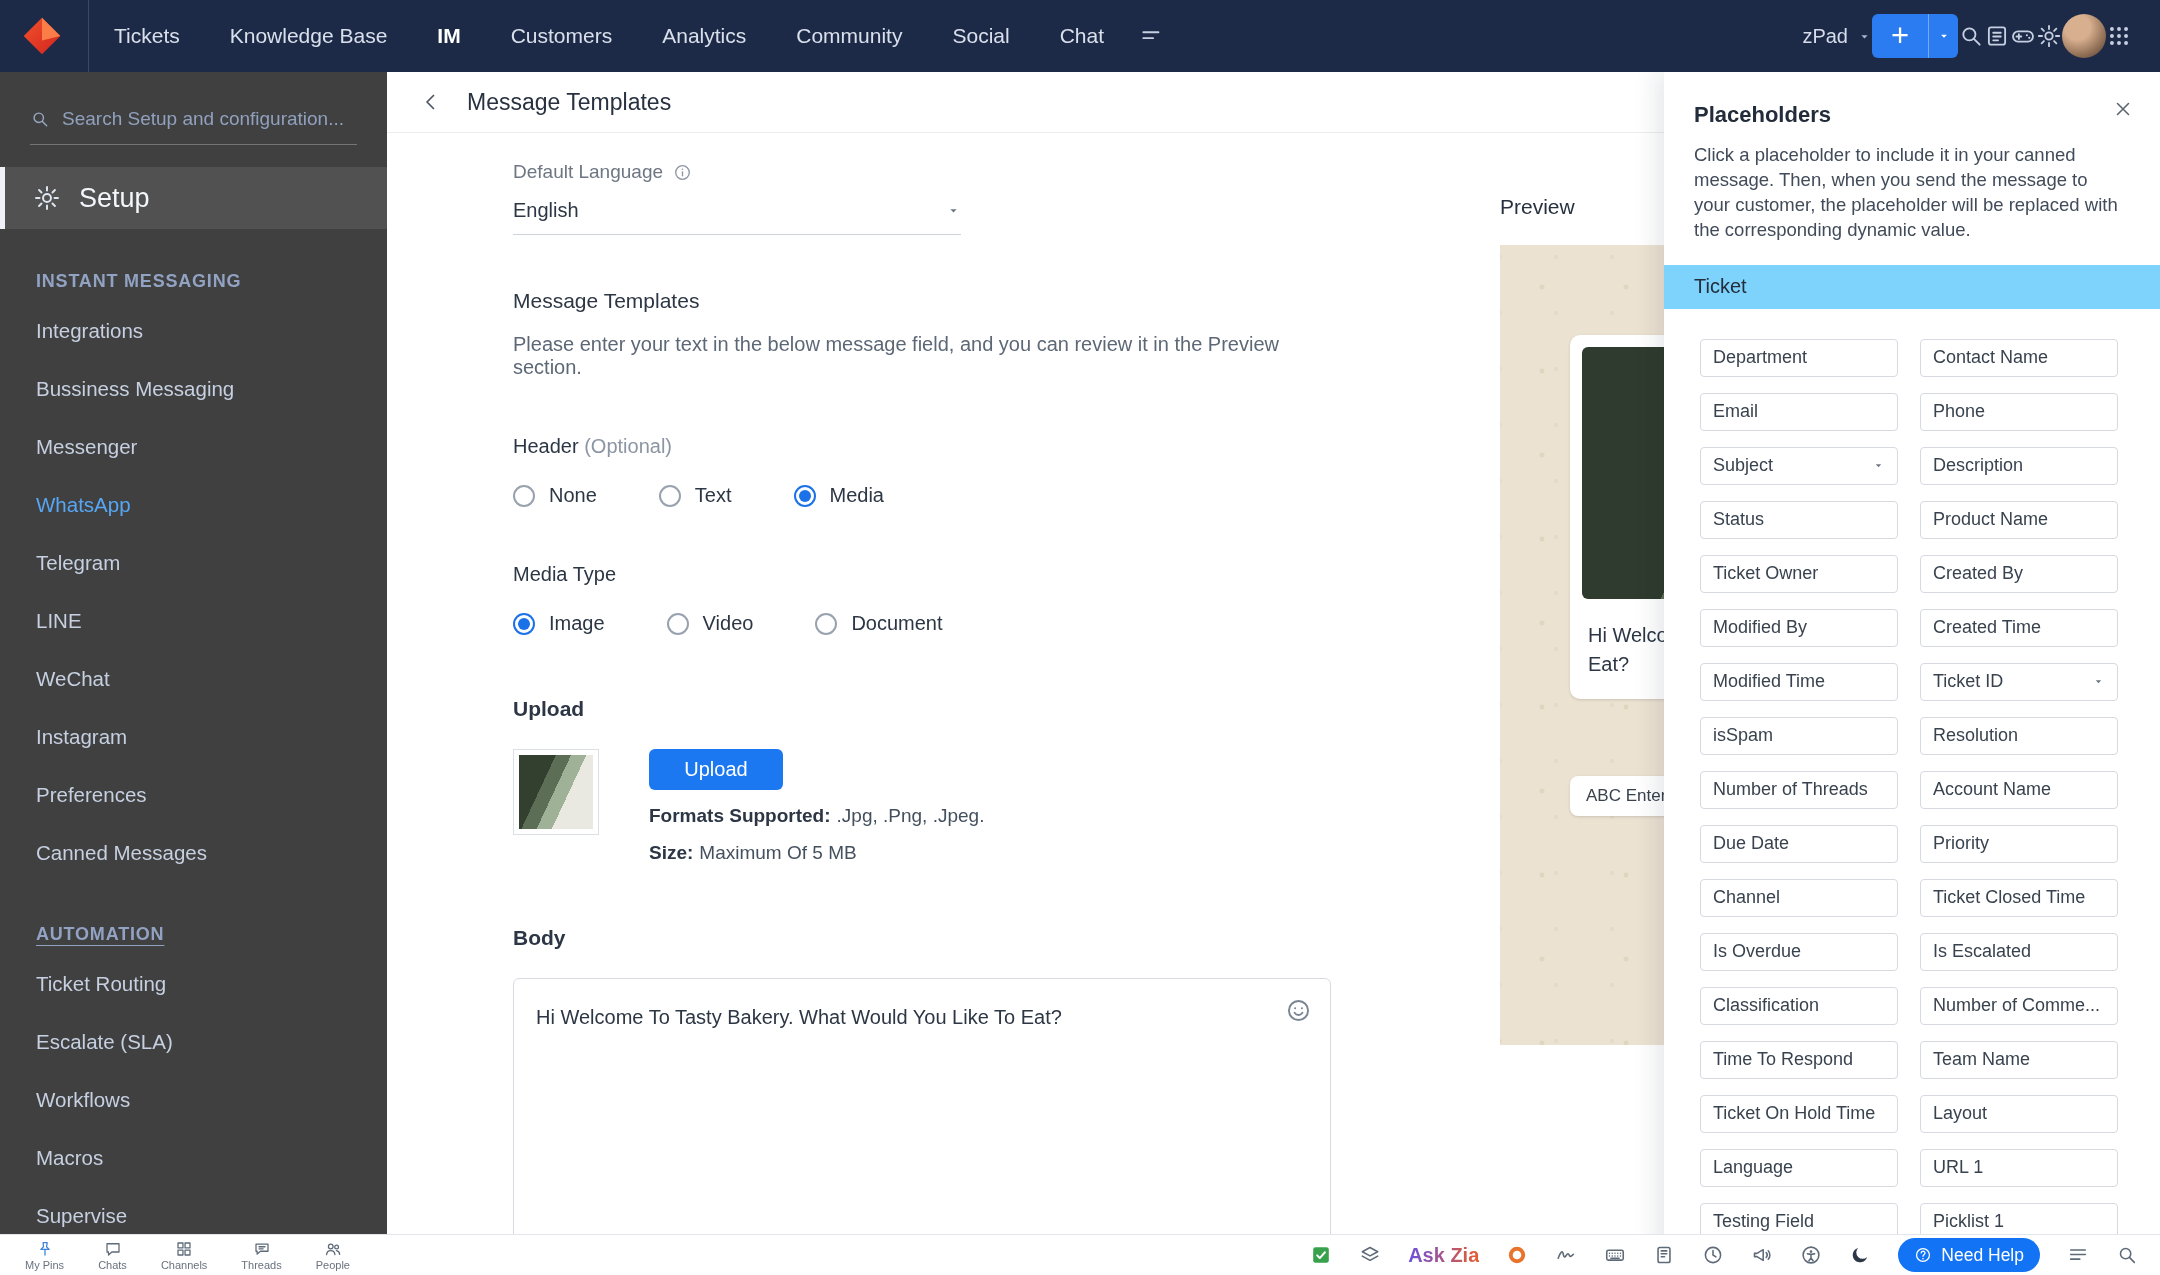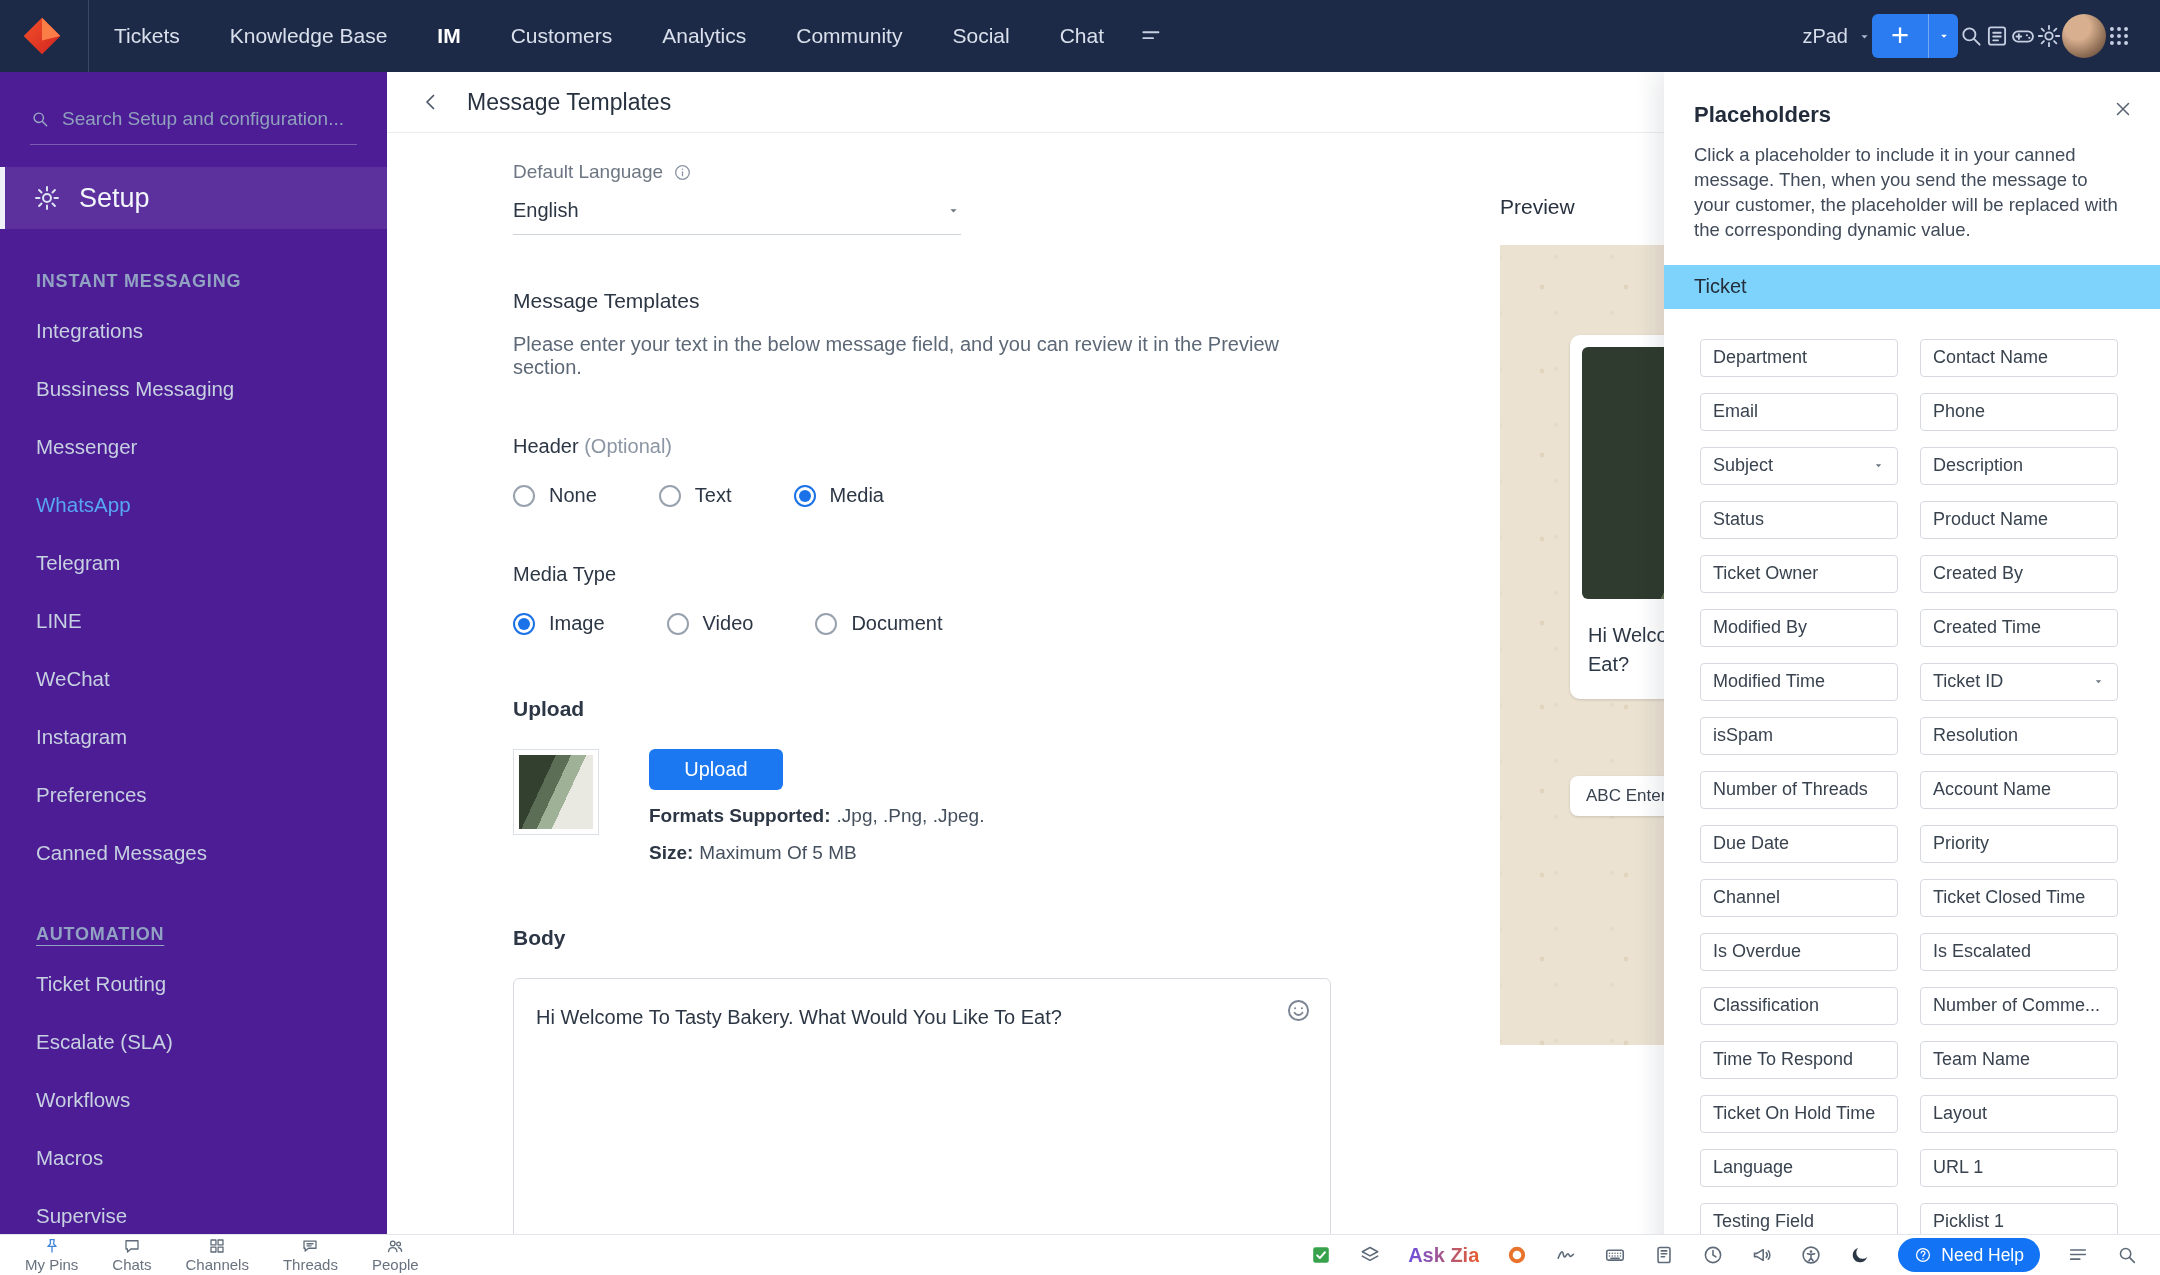--- a/index.html
+++ b/index.html
@@ -19,21 +19,21 @@
   .workspace{display:flex;align-items:center;gap:9px;color:#d5dcea;font-size:20px;cursor:pointer}
   .workspace .caret{width:15px;height:15px;color:#aab6cc}
   .add-split{display:flex;height:44px;border-radius:6px;overflow:hidden;cursor:pointer}
   .add-plus{width:56px;background:#2b7cf0;color:#fff;font-size:31px;display:flex;align-items:center;justify-content:center}
   .add-caret{width:30px;background:#2b7cf0;border-left:1px solid rgba(255,255,255,.35);color:#fff;display:flex;align-items:center;justify-content:center}
   .add-caret svg{width:14px;height:14px}
   .topnav .tn-icon{width:26px;height:26px;color:#c7d0e2;cursor:pointer}
   .avatar{width:44px;height:44px;border-radius:50%;flex:none;cursor:pointer;background:radial-gradient(circle at 35% 30%,#d9b08f 0 30%,#8a6a52 70%,#4e3b2e)}
 
   
-  .sidebar{position:absolute;top:72px;left:0;width:387px;bottom:41px;background:#4c1d95;z-index:10;overflow:hidden}
+  .sidebar{position:absolute;top:72px;left:0;width:387px;bottom:41px;background:#404040;z-index:10;overflow:hidden}
   .sb-search{display:flex;align-items:center;gap:12px;margin:36px 30px 0 30px;padding-bottom:14px;border-bottom:1px solid rgba(255,255,255,.28)}
   .sb-search-icon{width:20px;height:20px;color:#9aa8c4;flex:none}
   .sb-search input{flex:1;background:transparent;border:none;outline:none;color:#e6ecf6;font-size:19px;font-family:inherit}
   .sb-search input::placeholder{color:#90a0bd}
   .sb-setup{margin-top:22px;height:62px;display:flex;align-items:center;gap:18px;background:rgba(255,255,255,.09);border-left:5px solid #eef2f8;padding-left:28px;cursor:pointer}
   .sb-gear{width:28px;height:28px;color:#dde5f1;flex:none}
   .sb-setup-label{font-size:27px;color:#f3f6fb;font-weight:500}
   .sb-section-heading{margin:42px 0 10px 36px;font-size:18px;font-weight:700;letter-spacing:.8px;color:#92a2c3}
   .sb-section-heading.underlined{text-decoration:underline;text-underline-offset:5px}
   .sb-item{height:58px;display:flex;align-items:center;padding-left:36px;font-size:20.5px;color:#c6d0e1;cursor:pointer}
@@ -92,21 +92,21 @@
   .ph-btn{height:38px;border:1px solid #d6dae0;border-radius:4px;display:flex;align-items:center;justify-content:space-between;padding:0 12px;font-size:18px;color:#39434f;background:#fff;cursor:pointer;overflow:hidden}
   .ph-label{white-space:nowrap;overflow:hidden;text-overflow:ellipsis}
   .ph-caret{width:13px;height:13px;color:#6d7683;flex:none;margin-left:6px}
 
   
   .bottombar{position:absolute;left:0;right:0;bottom:0;height:41px;background:#fff;border-top:1px solid #e2e5e9;display:flex;align-items:center;z-index:70;padding:0 22px 0 8px}
   .bb-left{display:flex;align-items:stretch;height:100%}
   .bb-item{display:flex;flex-direction:column;align-items:center;justify-content:center;padding:0 17px;cursor:pointer;color:#5e6a78}
   .bb-item.accent{color:#3d83d8}
   .bb-icon{width:18px;height:18px}
-  .bb-label{font-size:15px;margin-top:1px;color:#68727f}
+  .bb-label{font-size:11px;margin-top:1px;color:#68727f}
   .bb-right{margin-left:auto;display:flex;align-items:center;gap:27px}
   .bb-ricon{width:22px;height:22px;color:#5e6a78;cursor:pointer;flex:none}
   .ask-zia{font-size:20px;font-weight:700;background:linear-gradient(90deg,#6a4fe0,#e65c2e);-webkit-background-clip:text;background-clip:text;color:transparent;cursor:pointer;white-space:nowrap}
   .need-help{display:flex;align-items:center;gap:9px;height:34px;padding:0 16px;background:#1273f4;color:#fff;border-radius:17px;font-size:17.5px;cursor:pointer;white-space:nowrap}
   .need-help .bb-ricon{width:18px;height:18px;color:#fff}
 </style>
 </head>
 <body>
 
 <div class="app">

